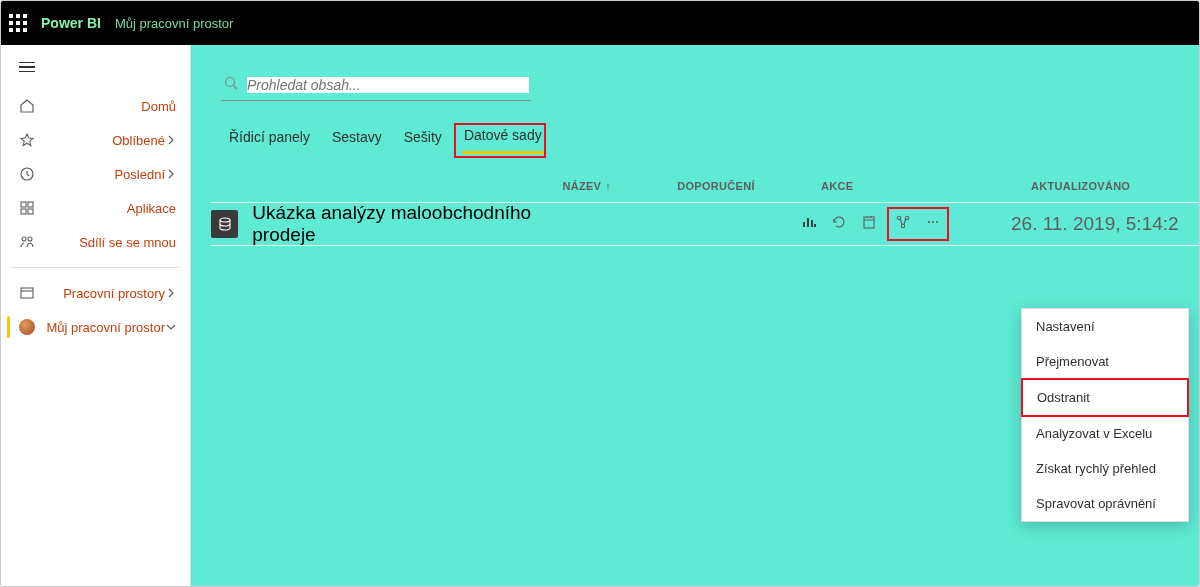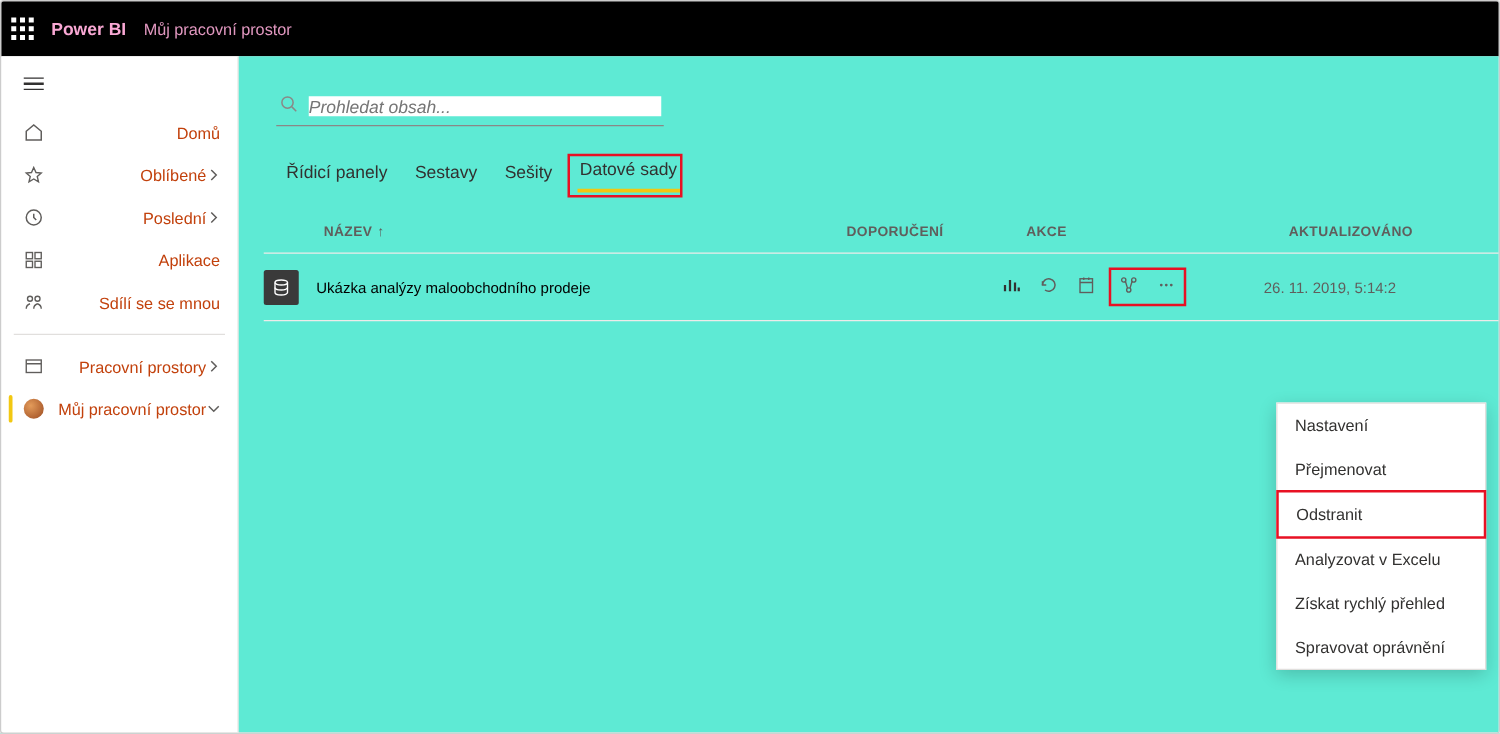--- a/index.html
+++ b/index.html
@@ -1,19 +1,19 @@
 <!DOCTYPE html>
 <html><head>
 <meta charset="utf-8">
 <style>
   * { box-sizing: border-box; margin: 0; padding: 0; font-family: "Segoe UI", Arial, sans-serif; }
   body { width: 1200px; height: 587px; background: #f3f2f1; overflow: hidden; position: relative; border: 1px solid #ccc; border-radius: 3px; box-shadow: 0 2px 8px rgba(0,0,0,0.15); }
   
   
-  .topbar { height: 44px; background: #000; color: #f9a8d4; display: flex; align-items: center; padding: 0 8px; gap: 14px; font-size: 14px; }
+  .topbar { height: 44px; background: #000; color: #86efac; display: flex; align-items: center; padding: 0 8px; gap: 14px; font-size: 14px; }
   .waffle { width: 18px; height: 18px; display: grid; grid-template-columns: repeat(3,4px); grid-template-rows: repeat(3,4px); gap: 3px; cursor: pointer; }
   .waffle span { background: #fff; }
   .brand { font-weight: 600; font-size: 14px; }
   .workspace-title { font-size: 13px; opacity: .9; }
 
   
   .shell { display: flex; height: calc(100% - 44px); }
   .sidebar { width: 190px; background: #fff; border-right: 1px solid #e1dfdd; display: flex; flex-direction: column; font-size: 13px; color: #323130; }
   .hamburger { height: 44px; display: flex; align-items: center; padding-left: 18px; cursor: pointer; }
   .hamburger-icon { width: 16px; display: flex; flex-direction: column; gap: 3px; }
@@ -32,38 +32,38 @@
   .main { flex: 1; background: #5eead4; position: relative; padding: 26px 0 0 0; }
   .search-wrap { display: flex; align-items: center; gap: 8px; margin-left: 30px; color: #605e5c; border-bottom: 1px solid #8a8886; width: 310px; padding: 4px 2px 6px; font-size: 14px; }
   .search-wrap input { border: none; outline: none; font-size: 14px; flex:1; color:#323130; font-style: italic; }
   .tabs { display: flex; gap: 18px; margin: 28px 0 0 36px; font-size: 14px; color: #323130; }
   .tab { padding: 0 2px 8px; cursor: pointer; }
   .tab.active { border-bottom: 3px solid #f2c811; }
   .tab-highlight { border: 2px solid #e81123; padding: 2px 0px 2px 6px; margin-left: -8px; margin-top: -6px; display: inline-block; }
   .tab-highlight .tab { padding-bottom: 8px; }
 
   .cols { display: flex; margin: 22px 0 10px 40px; font-size: 11px; color: #605e5c; font-weight: 600; letter-spacing: .3px; }
-  .col-name { width: 380px; padding-left: 28px; }
+  .col-name { width: 380px; padding-left: 28px; text-align: right; }
   .col-endors { width: 210px; text-align: center; }
   .col-actions { width: 210px; }
   .col-updated { flex:1; }
   .sort-arrow { margin-left: 4px; }
 
-  .row { display: flex; align-items: center; height: 55px; border-bottom: 1px solid #edebe9; border-top: 1px solid #edebe9; margin-left: 20px; font-size: 12px; }
+  .row { display: flex; align-items: center; height: 44px; border-bottom: 1px solid #edebe9; border-top: 1px solid #edebe9; margin-left: 20px; font-size: 19px; }
   .row-iconbox { width: 28px; height: 28px; background: #3a3a3a; border-radius: 2px; display:flex; align-items:center; justify-content:center; margin-right: 14px; }
   .row-iconbox svg { stroke:#fff; fill:none; }
   .row-name { width: 380px; display:flex; align-items:center; }
   .row-endors { width: 210px; }
   .row-actions { width: 210px; display:flex; gap: 14px; align-items:center; color:#605e5c; }
   .row-actions .aicon { cursor:pointer; }
   .row-updated { flex:1; color:#605e5c; }
   .action-highlight { border: 2px solid #e81123; padding: 4px 6px; display:flex; gap:14px; align-items:center; margin-left: -4px; }
 
   
-  .ctxmenu { position:absolute; left: 830px; top: 277px; width: 168px; background:#fff; border:1px solid #e1dfdd; box-shadow: 0 4px 14px rgba(0,0,0,0.2); font-size: 13px; color:#323130; }
+  .ctxmenu { position:absolute; left: 830px; top: 263px; width: 168px; background:#fff; border:1px solid #e1dfdd; box-shadow: 0 4px 14px rgba(0,0,0,0.2); font-size: 13px; color:#323130; }
   .ctxmenu .mi { padding: 10px 14px; cursor:pointer; }
   .ctxmenu .mi.del { border: 2px solid #e81123; margin:-1px; }
 
   svg { width: 16px; height: 16px; }
   .chev svg { width: 10px; height: 10px; }
 </style>
 </head>
 <body>
 
 <div class="topbar">

